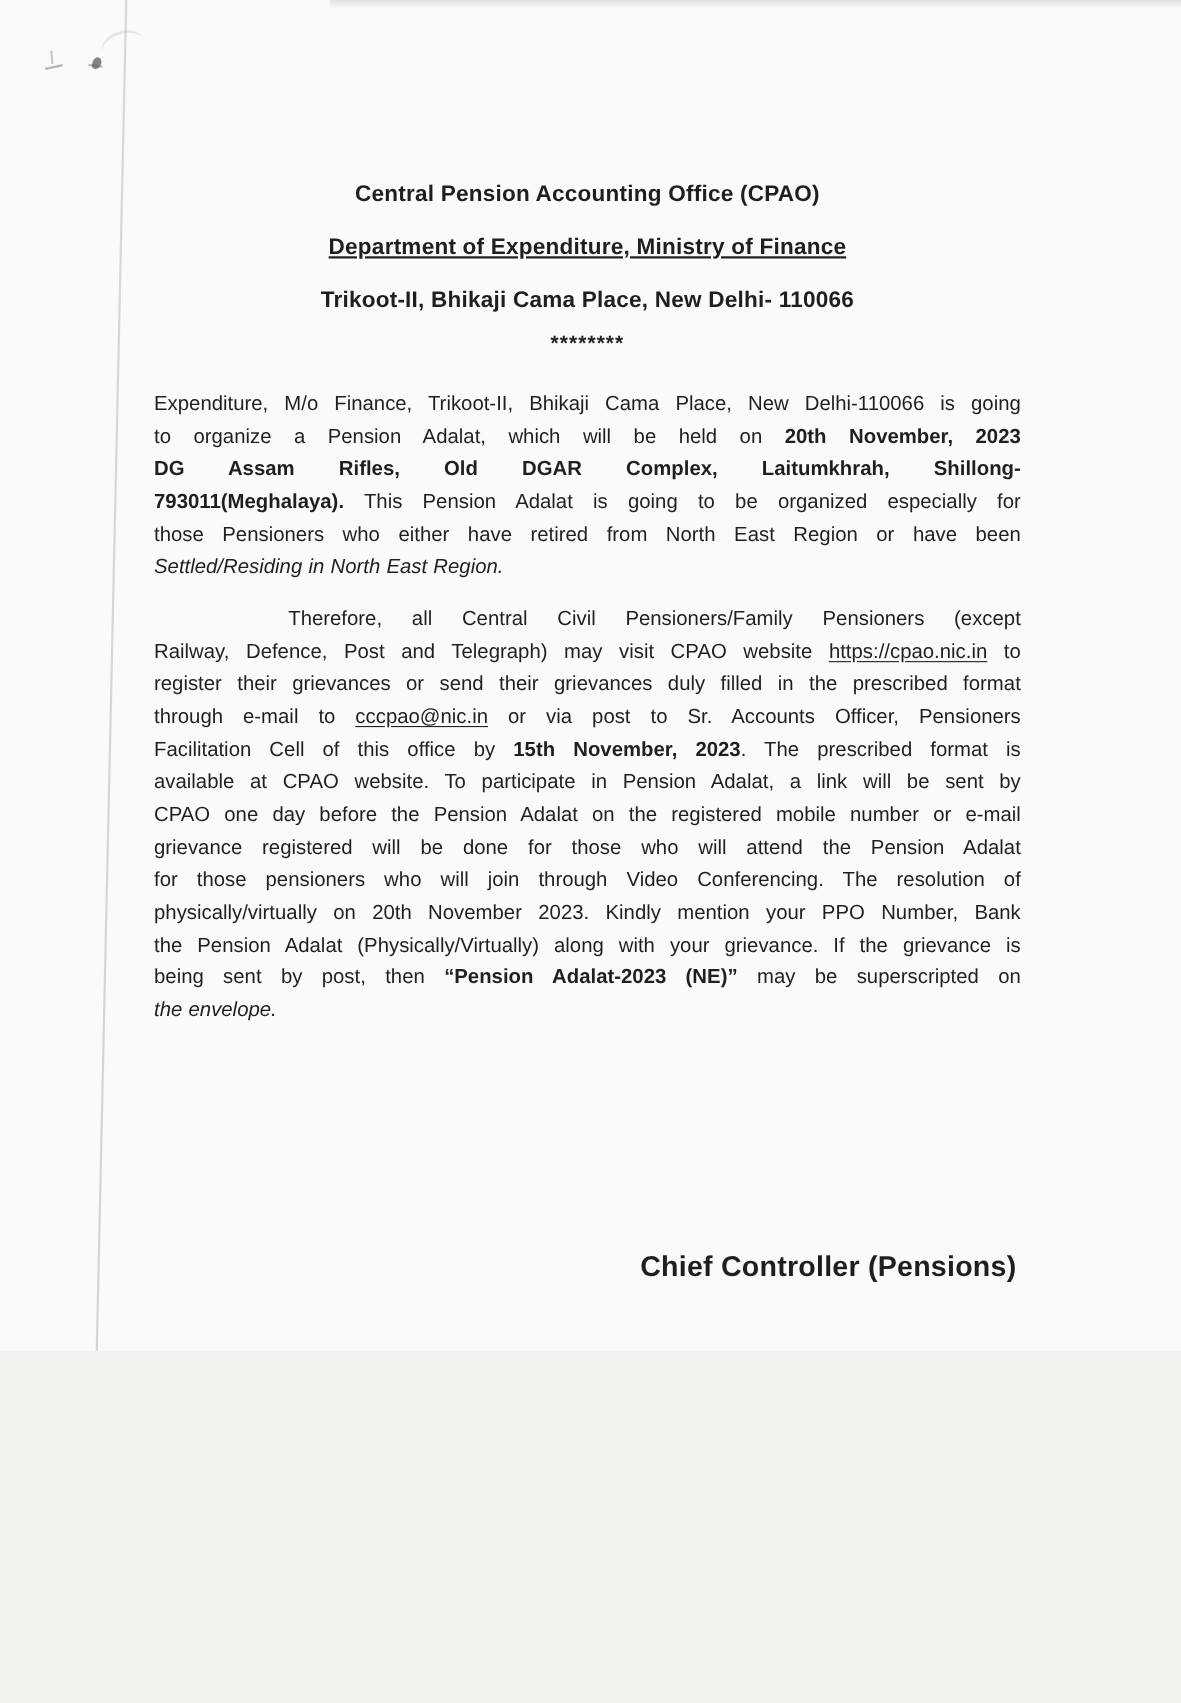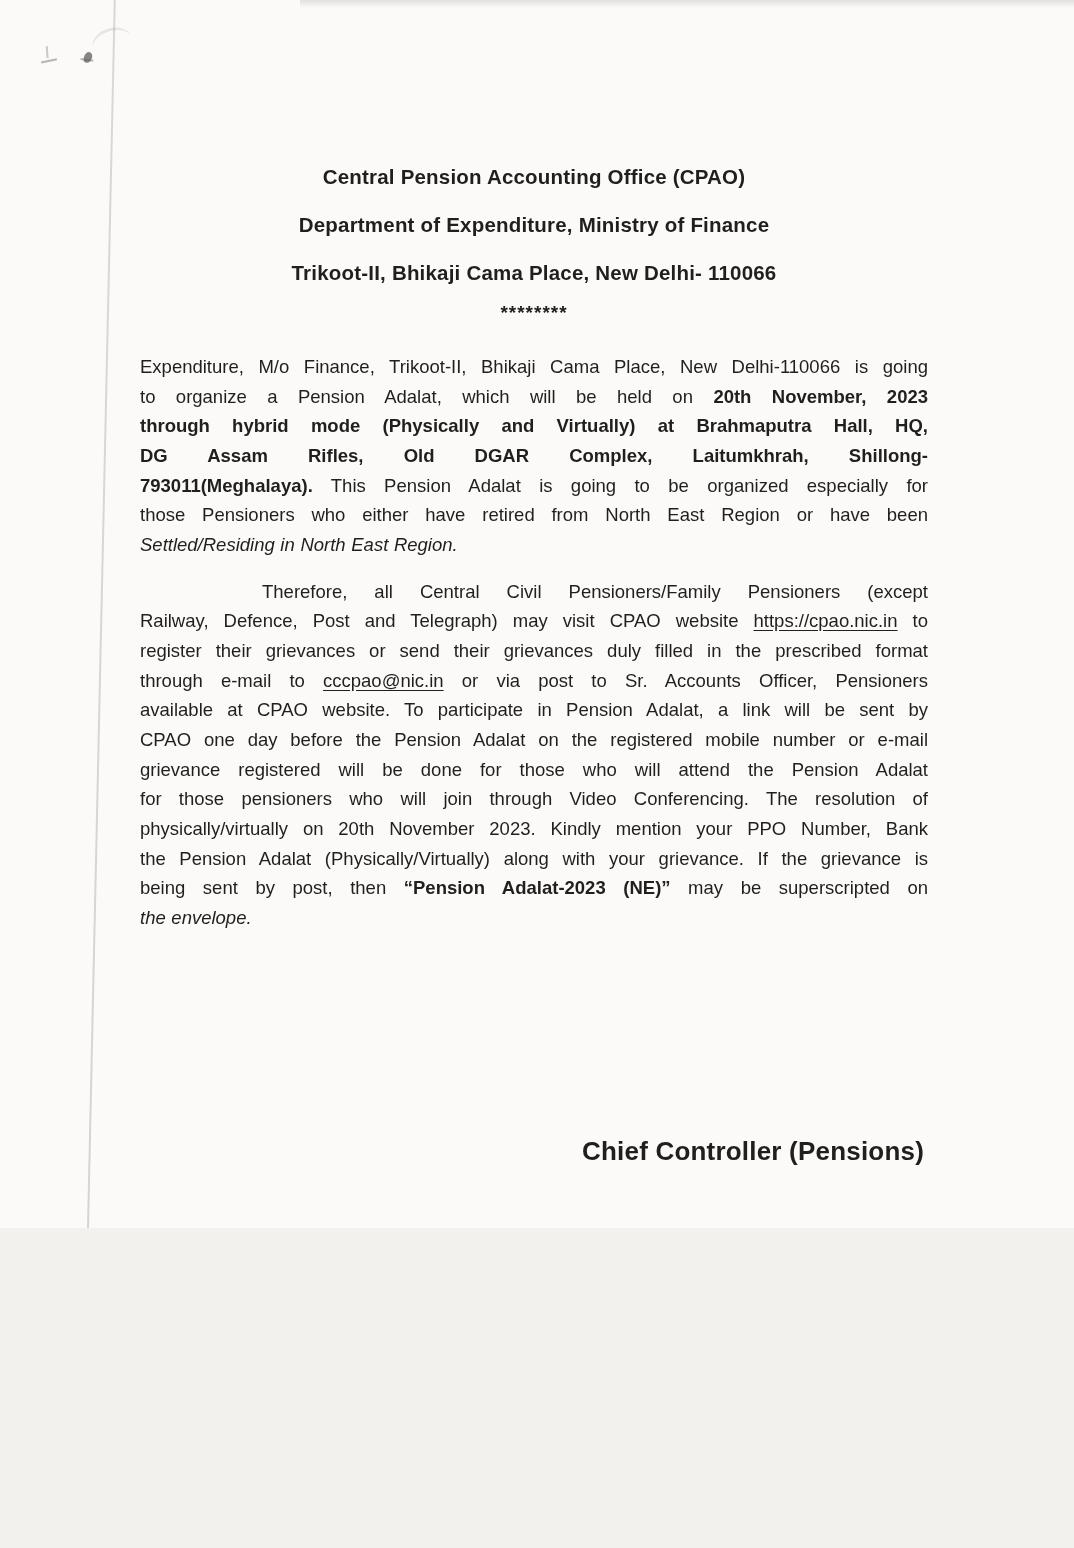--- a/index.html
+++ b/index.html
@@ -66,21 +66,21 @@
   .hdr{
     position:absolute;left:0;width:100%;
     text-align:center;
     font-weight:bold;
     font-size:20.5px;
     letter-spacing:.2px;
     line-height:26px;
     white-space:nowrap;
   }
   .hdr1{top:164px;}
-  .hdr2{top:212px;}
+  .hdr2{top:212px;text-decoration:underline;}
   .hdr3{top:260px;}
   .stars{
     position:absolute;top:302px;left:0;width:100%;
     text-align:center;
     font-weight:bold;
     font-size:19px;
     letter-spacing:1px;
   }
   .body-text{
     position:absolute;top:352px;left:0;width:788px;
@@ -129,31 +129,31 @@
     <div class="hdr hdr2">Department of Expenditure, Ministry of Finance</div>
 
     <div class="hdr hdr3">Trikoot-II, Bhikaji Cama Place, New Delhi- 110066</div>
 
     <div class="stars">********</div>
 
     <div class="body-text">
         <div class="para para-0">
           <div class="line just"><span>Expenditure, M/o Finance, Trikoot-II, Bhikaji Cama Place, New Delhi-110066 is going</span></div>
           <div class="line just"><span>to organize a Pension Adalat, which will be held on </span><span class="b">20th November, 2023</span></div>
-          <div class="line just"><span class="b">through hybrid mode (Physically and Virtually) at Brahmaputra Hall, HQ,</span></div>
           <div class="line just"><span class="b">DG Assam Rifles, Old DGAR Complex, Laitumkhrah, Shillong-</span></div>
           <div class="line just"><span class="b">793011(Meghalaya).</span><span> This Pension Adalat is going to be organized especially for</span></div>
           <div class="line just"><span>those Pensioners who either have retired from North East Region or have been</span></div>
           <div class="line last"><span>Settled/Residing in North East Region.</span></div>
         </div>
         <div class="para para-1">
           <div class="line just first"><span>Therefore, all Central Civil Pensioners/Family Pensioners (except</span></div>
           <div class="line just"><span>Railway, Defence, Post and Telegraph) may visit CPAO website </span><span class="u">https://cpao.nic.in</span><span> to</span></div>
           <div class="line just"><span>register their grievances or send their grievances duly filled in the prescribed format</span></div>
           <div class="line just"><span>through e-mail to </span><span class="u">cccpao@nic.in</span><span> or via post to Sr. Accounts Officer, Pensioners</span></div>
+          <div class="line just"><span>Facilitation Cell of this office by </span><span class="b">15th November, 2023</span><span>. The prescribed format is</span></div>
           <div class="line just"><span>available at CPAO website. To participate in Pension Adalat, a link will be sent by</span></div>
           <div class="line just"><span>CPAO one day before the Pension Adalat on the registered mobile number or e-mail</span></div>
           <div class="line just"><span>grievance registered will be done for those who will attend the Pension Adalat</span></div>
           <div class="line just"><span>for those pensioners who will join through Video Conferencing. The resolution of</span></div>
           <div class="line just"><span>physically/virtually on 20th November 2023. Kindly mention your PPO Number, Bank</span></div>
           <div class="line just"><span>the Pension Adalat (Physically/Virtually) along with your grievance. If the grievance is</span></div>
           <div class="line just"><span>being sent by post, then </span><span class="b">“Pension Adalat-2023 (NE)”</span><span> may be superscripted on</span></div>
           <div class="line last"><span>the envelope.</span></div>
         </div>
       </div>

